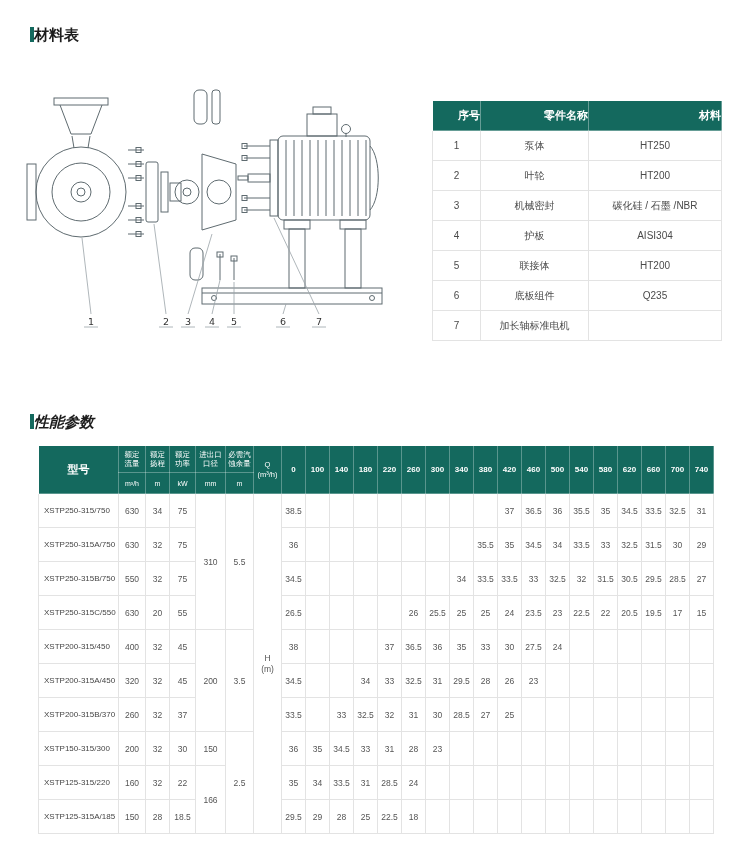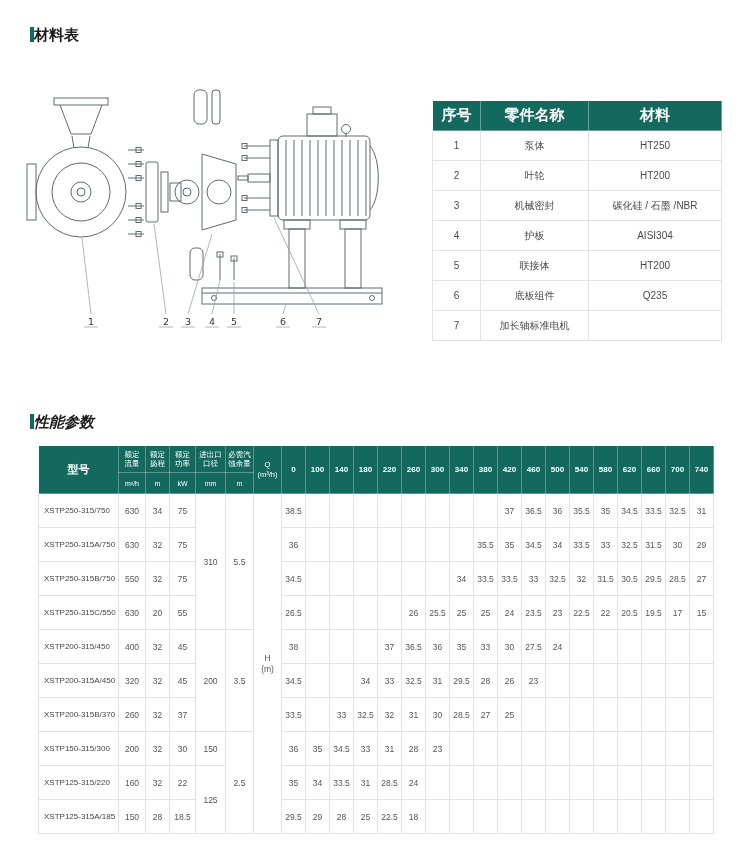--- a/index.html
+++ b/index.html
@@ -15,22 +15,22 @@
   #materials-title { top:27px; }
   #perf-title { top:414px;font-style:italic; }
 
   .drawing { position:absolute; left:24px; top:84px; width:400px; height:258px; }
   .drawing text { font-family:"DejaVu Sans",sans-serif; }
 
   
   .mat-wrap { position:absolute; left:432px; top:100px; width:289px; }
   table.mat { width:100%; border-collapse:collapse; table-layout:fixed; }
   .mat th {
-    background:var(--teal,#14695e); color:#fff; font-size:15px; font-weight:bold;
-    height:30px; border:1px solid rgba(255,255,255,.35); text-align:center;
+    background:var(--teal,#14695e); color:#fff; font-size:11px; font-weight:bold;
+    height:30px; border:1px solid rgba(255,255,255,.35); text-align:right;
   }
   .mat td {
     font-size:10px; color:#4a4a4a; height:30px; text-align:center;
     border:1px solid var(--border_light,#e3e3e3); background:#fff;
   }
   .mat .mc0 { width:48px; } .mat .mc1 { width:108px; } .mat .mc2 { width:133px; }
 
   
   .perf-wrap { position:absolute; left:38px; top:445px; width:676px; }
   table.perf { width:100%; border-collapse:collapse; table-layout:fixed; }
@@ -493,21 +493,21 @@
             <td class="h-td"></td>
             <td class="h-td"></td>
             <td class="h-td"></td>
             <td class="h-td"></td>
           </tr>
           <tr>
             <td class="model-td">XSTP125-315/220</td>
             <td>160</td>
             <td>32</td>
             <td>22</td>
-            <td class="merge-td" rowspan="2">125</td>
+            <td class="merge-td" rowspan="2">166</td>
             <td class="h-td">35</td>
             <td class="h-td">34</td>
             <td class="h-td">33.5</td>
             <td class="h-td">31</td>
             <td class="h-td">28.5</td>
             <td class="h-td">24</td>
             <td class="h-td"></td>
             <td class="h-td"></td>
             <td class="h-td"></td>
             <td class="h-td"></td>

